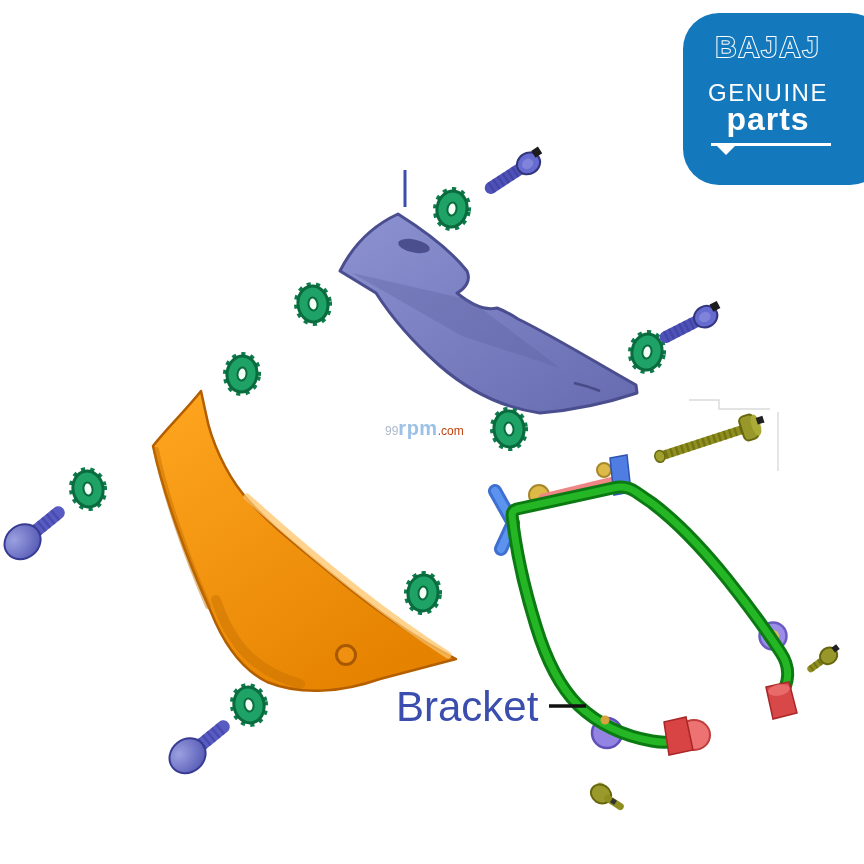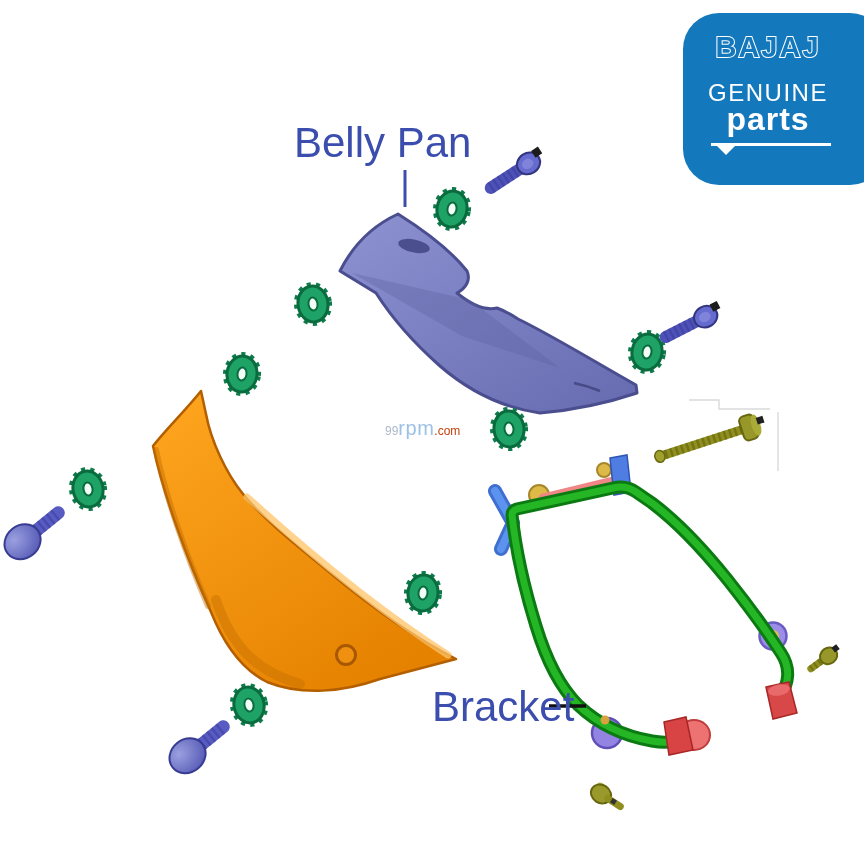--- a/index.html
+++ b/index.html
@@ -4,21 +4,21 @@
 <style>
   html,body{margin:0;padding:0;background:#fff;}
   .stage{position:relative;width:864px;height:864px;background:#ffffff;overflow:hidden;
          font-family:"Liberation Sans",sans-serif;}
   .stage svg{position:absolute;left:0;top:0;}
   .part-label{position:absolute;color:#3b4eae;font-size:42px;line-height:1;
               font-family:"Liberation Sans",sans-serif;white-space:nowrap;}
   .watermark{position:absolute;left:385px;top:417px;white-space:nowrap;
              font-family:"Liberation Sans",sans-serif;}
   .wm-99{font-size:12px;color:#aeb9c9;}
-  .wm-rpm{font-size:20px;font-weight:normal;color:#9cc0e6;letter-spacing:.5px;}
+  .wm-rpm{font-size:20px;font-weight:bold;color:#9cc0e6;letter-spacing:.5px;}
   .wm-com{font-size:12px;color:#c2410c;}
   .logo{position:absolute;left:683px;top:13px;width:203px;height:172px;
         background:#1478bd;border-radius:36px;}
   .logo-brand-svg{position:absolute;left:0;top:12px;width:170px;height:52px;}
   .logo-genuine{position:absolute;left:0;top:66px;width:170px;text-align:center;
                 color:#ffffff;font-size:24px;letter-spacing:1.5px;}
   .logo-parts{position:absolute;left:0;top:88px;width:170px;text-align:center;
               color:#ffffff;font-size:32px;font-weight:bold;letter-spacing:1px;}
   .logo-rule{position:absolute;left:28px;top:130px;width:120px;border-top:3px solid #fff;}
   .logo-arrow{position:absolute;left:34px;top:133px;width:0;height:0;
@@ -151,22 +151,21 @@
       <ellipse cx="-4" cy="-6" rx="5" ry="4" fill="#a8a838" opacity="0.8"></ellipse>
       <ellipse cx="0" cy="0" rx="10.5" ry="9" fill="#9a9a2c" stroke="#66660f" stroke-width="2"></ellipse>
       <line x1="8" y1="0" x2="23" y2="0" stroke="#8f8f1f" stroke-width="7" stroke-linecap="round"></line>
       <rect x="12" y="-3" width="5" height="5" fill="#333333"></rect>
     </g>
 
     <line x1="405" y1="170" x2="405" y2="207" stroke="#3b4eae" stroke-width="3"></line>
     <line x1="549" y1="706" x2="586" y2="706" stroke="#111111" stroke-width="3.5"></line>
   </svg>
 
-  <div class="part-label" style="left:294px;top:122px;">Belly Pan</div>
-  <div class="part-label" style="left:396px;top:686px;margin-left:36px;">Bracket</div>
+  <div class="part-label" style="left:396px;top:686px;">Bracket</div>
 
   <div class="watermark">
     <span class="wm-99">99</span><span class="wm-rpm">rpm</span><span class="wm-com">.com</span>
   </div>
 
   <div class="logo">
     <svg class="logo-brand-svg" width="170" height="52">
       <text x="85" y="44" text-anchor="middle" font-family="Liberation Sans, sans-serif" font-size="29" font-weight="bold" letter-spacing="2" fill="#1478bd" stroke="#ffffff" stroke-width="2" paint-order="stroke">BAJAJ</text>
     </svg>
     <div class="logo-genuine">GENUINE</div>

